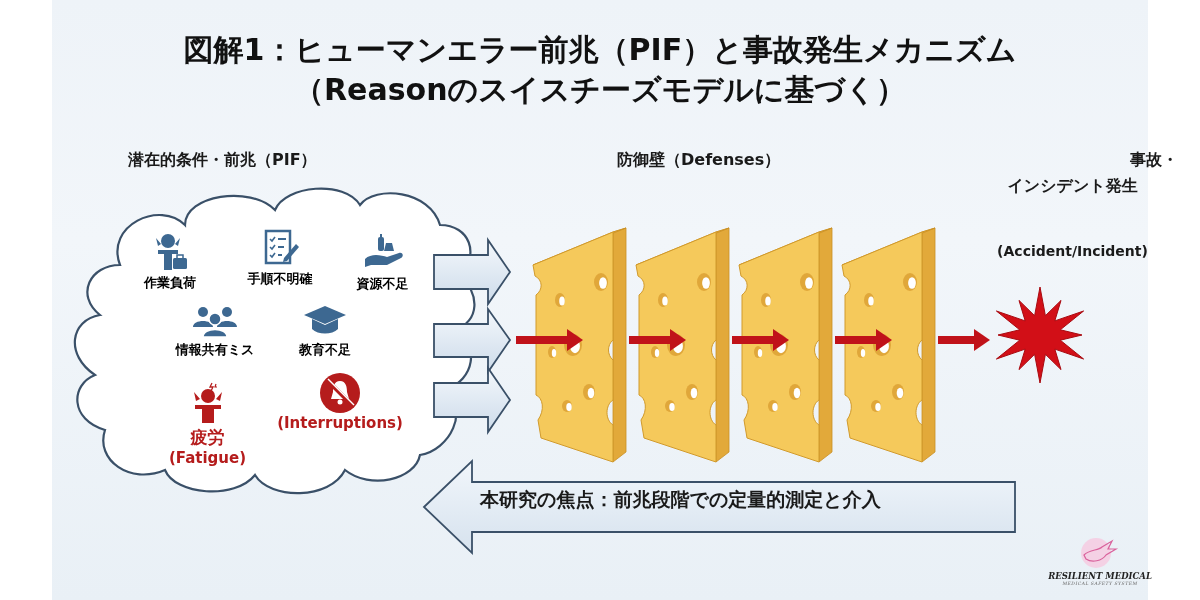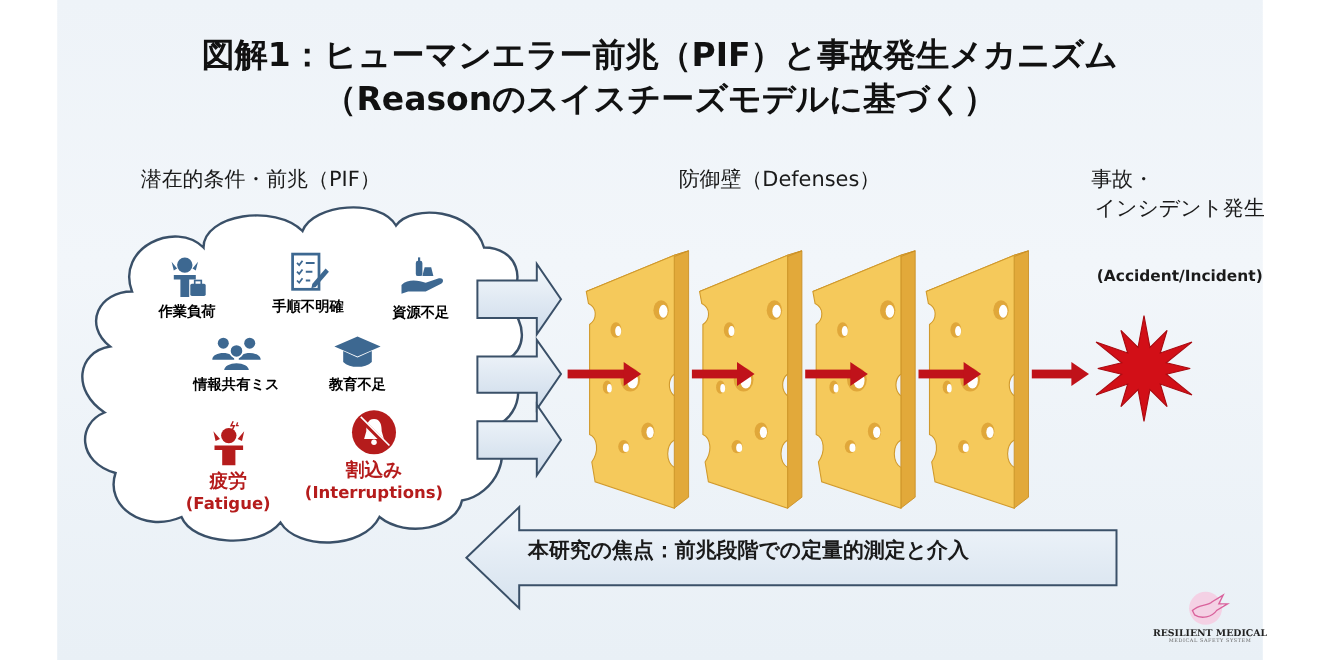--- a/index.html
+++ b/index.html
@@ -8,46 +8,46 @@
   .panel {
     position: absolute; left: 52px; top: 0; width: 1096px; height: 600px;
     background: linear-gradient(180deg, #eef3f8 0%, #f2f6fa 40%, #e9f0f6 100%);
   }
   .title {
     position: absolute; left: 0; width: 1200px; text-align: center;
     font-weight: bold; color: #111; font-size: 30px; letter-spacing: 0px;
   }
   .title.l1 { top: 30px; }
   .title.l2 { top: 70px; }
-  .section-label { position: absolute; font-weight: normal; color: #1a1a1a; font-size: 19px; white-space: nowrap; }
+  .section-label { position: absolute; font-weight: bold; color: #1a1a1a; font-size: 16px; white-space: nowrap; }
   .sub-label { position: absolute; font-weight: bold; color: #1a1a1a; font-size: 14px; white-space: nowrap; text-align: center; }
   .pif-item { position: absolute; text-align: center; }
   .pif-item .lbl { display:block; font-weight: bold; font-size: 13px; color: #000000; white-space: nowrap; margin-top: 2px; }
   .pif-item.red .lbl { color: #b51c1c; font-size: 17px; }
   .pif-item.red .en { display:block; font-weight: bold; font-size: 15px; color: #b51c1c; white-space: nowrap; }
   svg { position: absolute; overflow: visible; }
   .focus-text {
     position: absolute; left: 480px; top: 487px; width: 520px; text-align: left;
     font-weight: bold; font-size: 19px; color: #1a1a1a; white-space: nowrap;
   }
-  .logo { position: absolute; left: 1045px; top: 535px; width: 110px; text-align: center; }
+  .logo { position: absolute; left: 1045px; top: 535px; width: 110px; text-align: center; font-style: italic; }
   .logo .name { display:block; font-family: "DejaVu Serif", "Liberation Serif", serif; font-weight: bold; font-size: 8.5px; color: #222; margin-top: 2px; }
   .logo .tag { display:block; font-family: "DejaVu Serif", "Liberation Serif", serif; font-size: 4.5px; color: #666; letter-spacing: 0.5px; }
 </style>
 </head>
 <body>
 
 <div class="panel"></div>
 
 <div class="title l1">図解1：ヒューマンエラー前兆（PIF）と事故発生メカニズム</div>
 <div class="title l2">（Reasonのスイスチーズモデルに基づく）</div>
 
 <div class="section-label" style="left:128px; top:150px;">潜在的条件・前兆（PIF）</div>
 <div class="section-label" style="left:617px; top:150px;">防御壁（Defenses）</div>
-<div class="section-label" style="left:992px; top:150px; width:150px; text-align:left;">事故・</div>
+<div class="section-label" style="left:1028px; top:150px; width:150px; text-align:right;">事故・</div>
 <div class="section-label" style="left:985px; top:176px; width:175px; text-align:center;">インシデント発生</div>
 <div class="sub-label" style="left:985px; top:204px; width:175px;margin-top:39px;">(Accident/Incident)</div>
 
 <svg width="1200" height="600" style="left:0;top:0;">
   <path d="M 120 265
     C 105 225, 160 200, 185 225
     C 185 195, 250 185, 275 210
     C 285 185, 345 180, 360 205
     C 375 185, 430 190, 440 225
     C 470 225, 480 255, 460 275
@@ -126,21 +126,20 @@
 </div>
 
 <div class="pif-item red" style="left:265px; top:372px; width:150px;">
   <svg width="42" height="42" style="position:relative;display:block;margin:0 auto;">
     <circle cx="21" cy="21" r="20" fill="#b51c1c"></circle>
     <path d="M21 9 C15 9, 14 15, 14 20 L12 27 L30 27 L28 20 C28 15, 27 9, 21 9 Z" fill="#fff"></path>
     <circle cx="21" cy="30" r="2.5" fill="#fff"></circle>
     <path d="M8 8 L34 34" stroke="#b51c1c" stroke-width="4"></path>
     <path d="M9 7 L35 33" stroke="#fff" stroke-width="1.5"></path>
   </svg>
-  <span class="lbl">割込み</span>
   <span class="en">(Interruptions)</span>
 </div>
 
 <svg width="1200" height="600" style="left:0;top:0;">
   <defs>
     <linearGradient id="arrg" x1="0" y1="0" x2="0" y2="1">
       <stop offset="0" stop-color="#f4f8fc"></stop>
       <stop offset="1" stop-color="#cddbea"></stop>
     </linearGradient>
   </defs>

